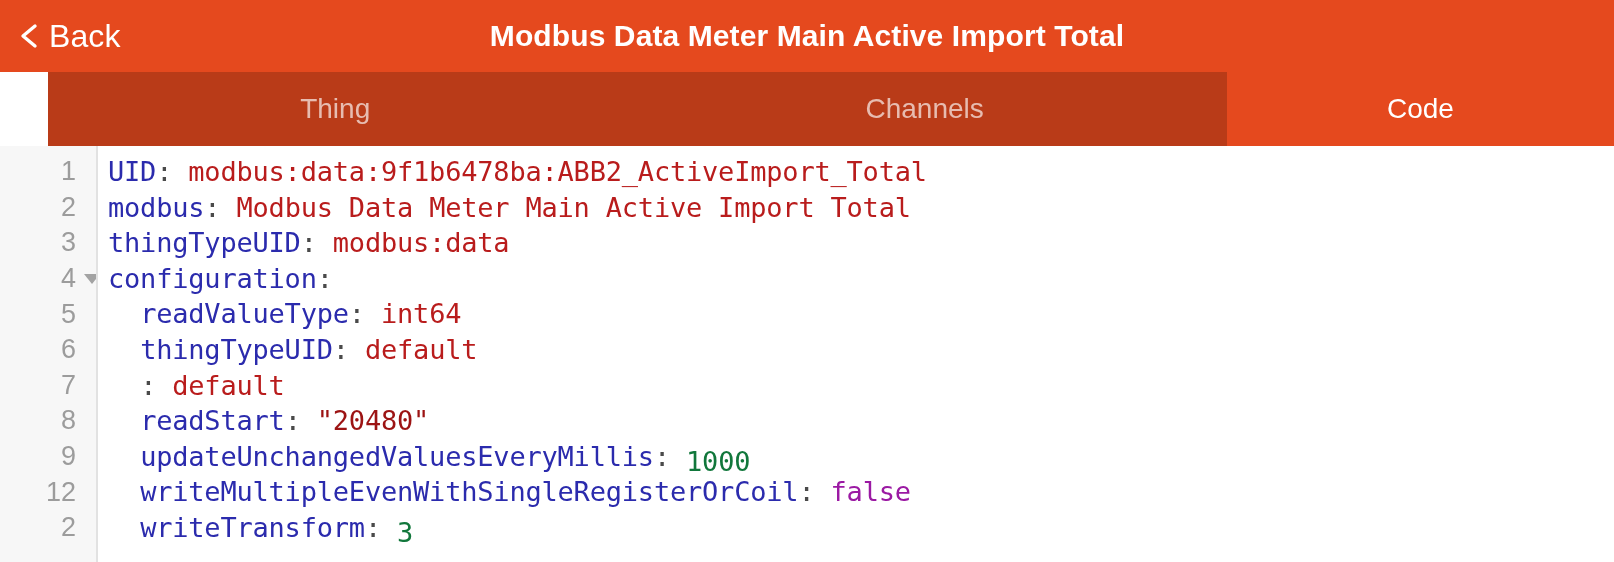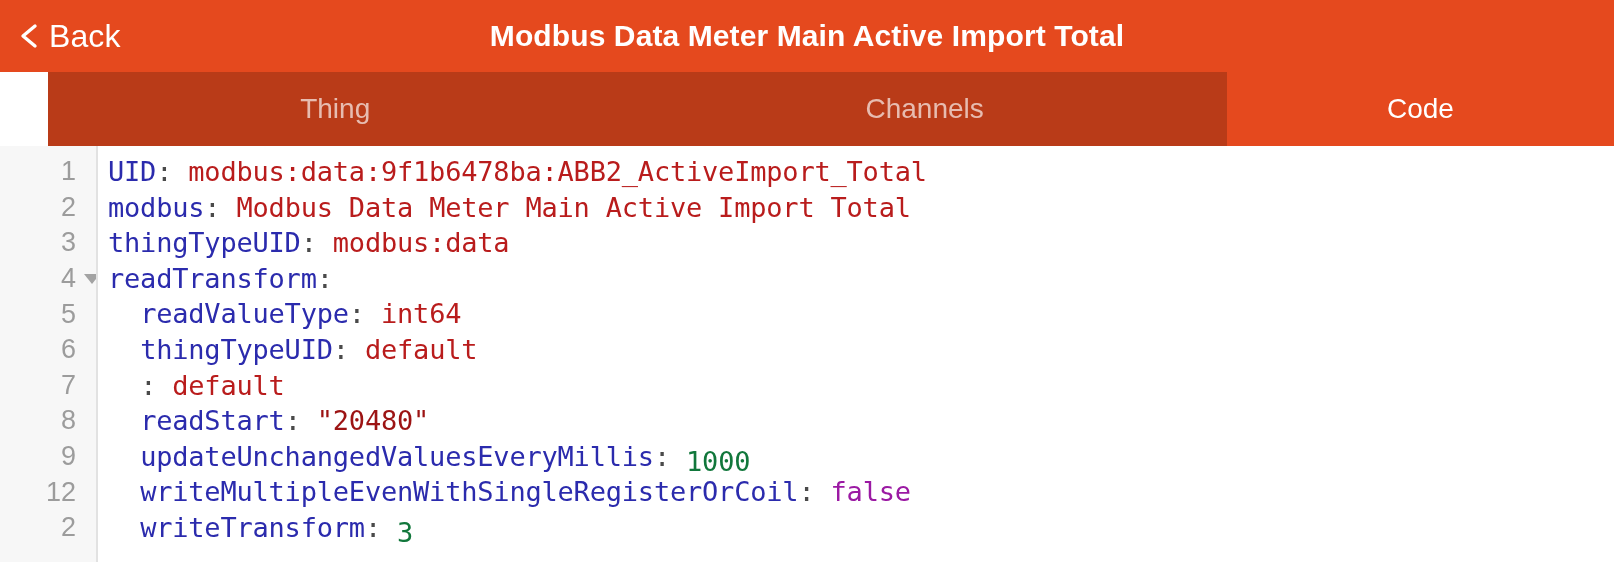--- a/index.html
+++ b/index.html
@@ -258,21 +258,21 @@
         </div>
         <div class="gutter-row">
           <span class="gutter-num">2</span>
           <span class="fold-marker empty"></span>
         </div>
       </div>
     <div class="code-area" id="code-area">
         <div class="code-line"><span class="tok-key">UID</span><span class="tok-punct">:</span><span class="tok-plain"> modbus:data:9f1b6478ba:ABB2_ActiveImport_Total</span></div>
         <div class="code-line"><span class="tok-key">modbus</span><span class="tok-punct">:</span><span class="tok-plain"> Modbus Data Meter Main Active Import Total</span></div>
         <div class="code-line"><span class="tok-key">thingTypeUID</span><span class="tok-punct">:</span><span class="tok-plain"> modbus:data</span></div>
-        <div class="code-line"><span class="tok-key">readTransform</span><span class="tok-punct">:</span></div>
+        <div class="code-line"><span class="tok-key">configuration</span><span class="tok-punct">:</span></div>
         <div class="code-line"><span class="tok-indent">  </span><span class="tok-key">readValueType</span><span class="tok-punct">:</span><span class="tok-plain"> int64</span></div>
         <div class="code-line"><span class="tok-indent">  </span><span class="tok-key">thingTypeUID</span><span class="tok-punct">:</span><span class="tok-plain"> default</span></div>
         <div class="code-line"><span class="tok-indent">  </span><span class="tok-punct">:</span><span class="tok-plain"> default</span></div>
         <div class="code-line"><span class="tok-indent">  </span><span class="tok-key">readStart</span><span class="tok-punct">:</span><span class="tok-string"> "20480"</span></div>
         <div class="code-line"><span class="tok-indent">  </span><span class="tok-key">updateUnchangedValuesEveryMillis</span><span class="tok-punct">:</span><span class="tok-num"> 1000</span></div>
         <div class="code-line"><span class="tok-indent">  </span><span class="tok-key">writeMultipleEvenWithSingleRegisterOrCoil</span><span class="tok-punct">:</span><span class="tok-bool"> false</span></div>
         <div class="code-line"><span class="tok-indent">  </span><span class="tok-key">writeTransform</span><span class="tok-punct">:</span><span class="tok-num"> 3</span></div>
       </div>
   </div>
 

